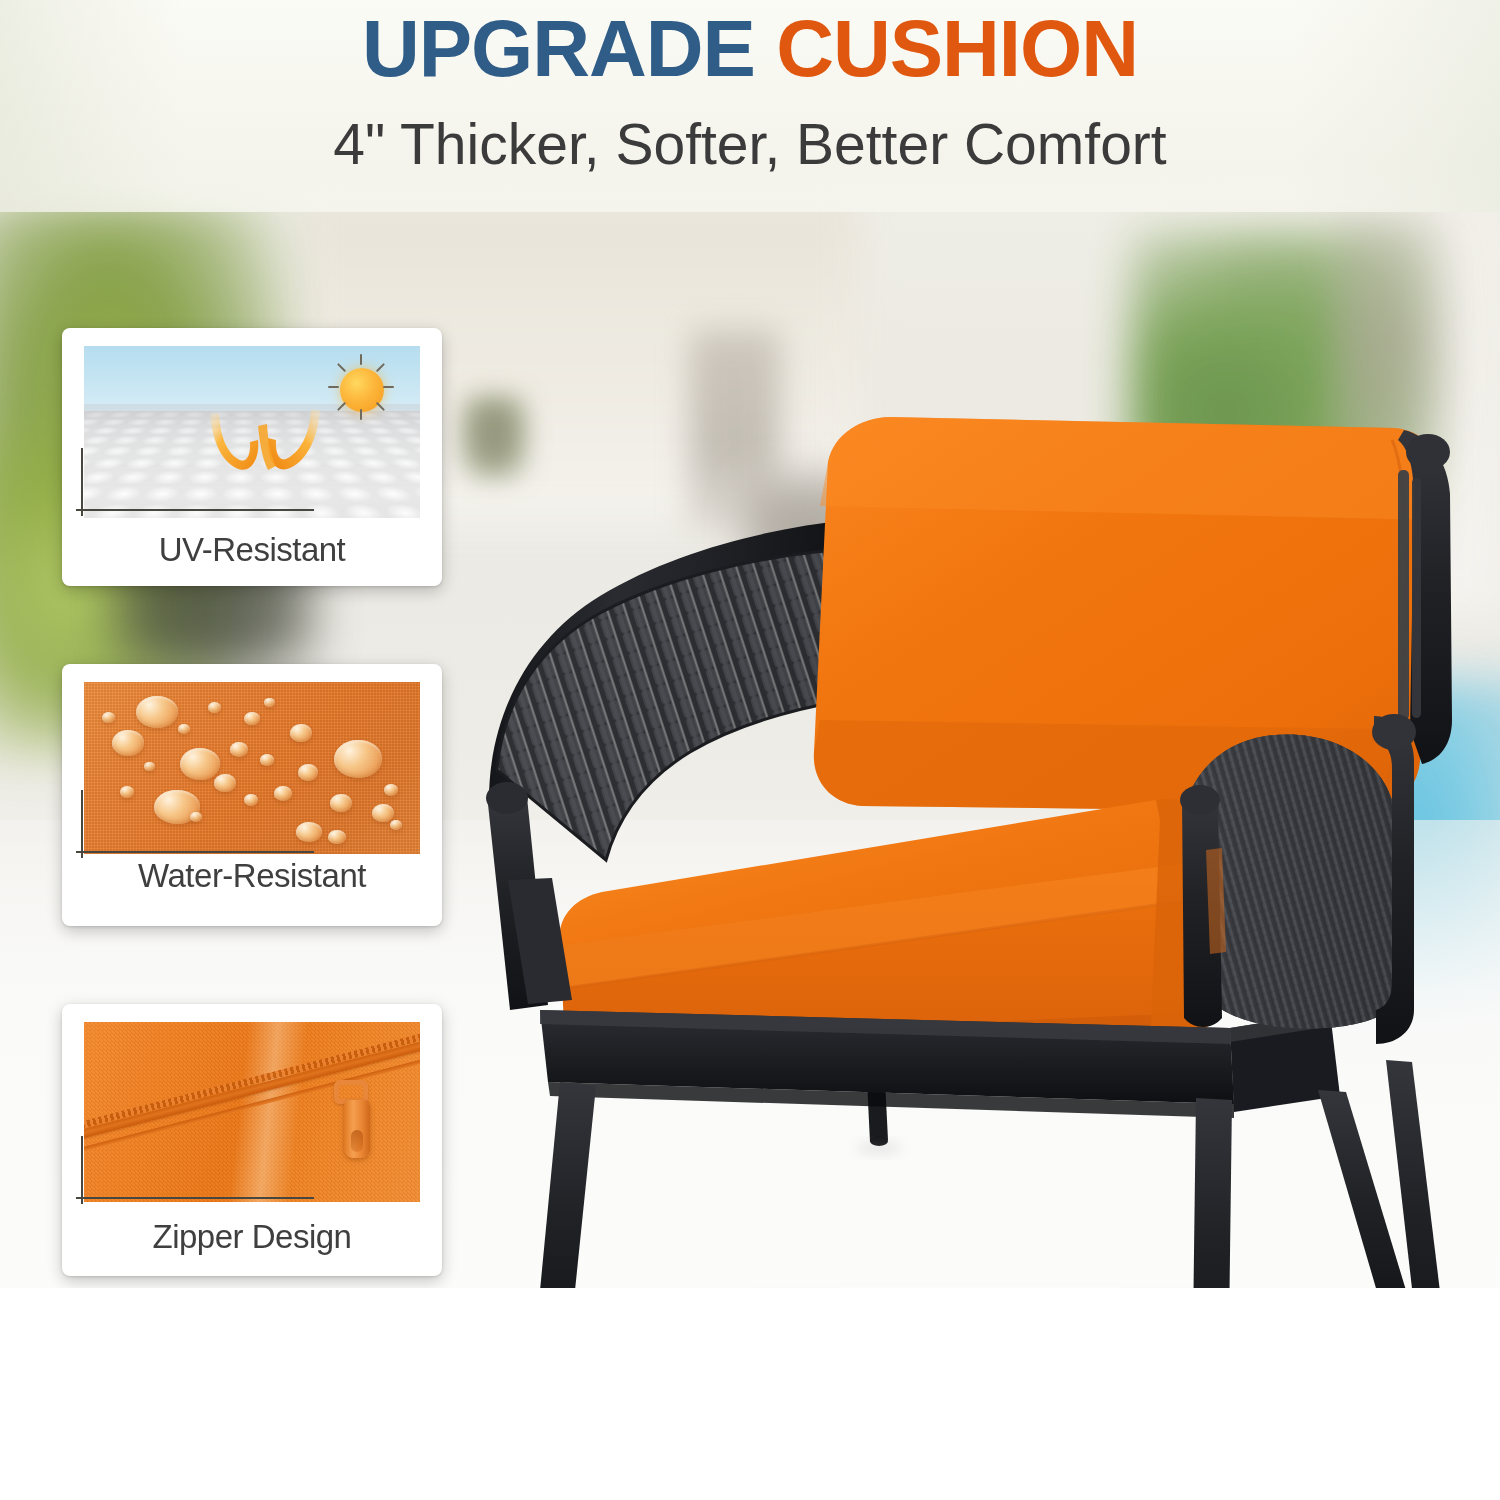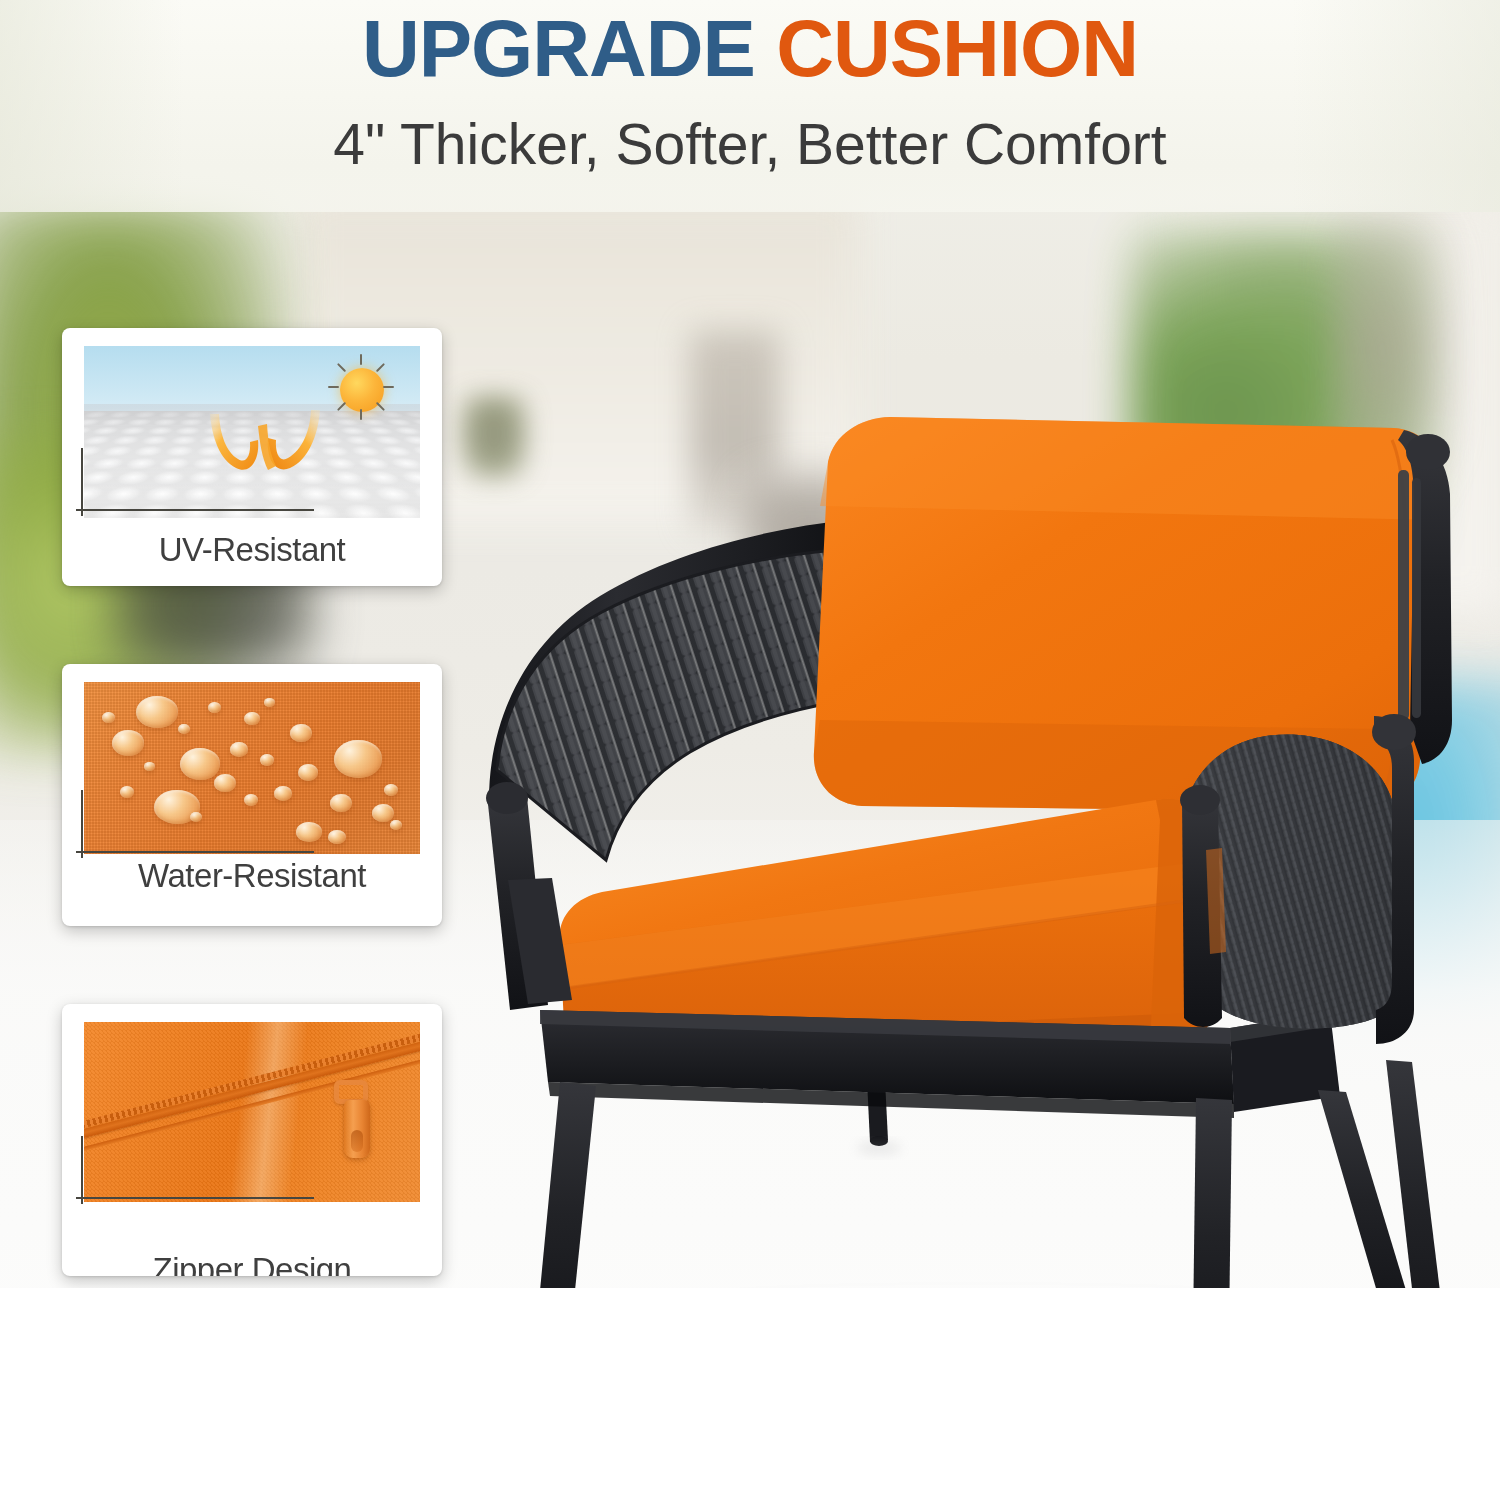--- a/index.html
+++ b/index.html
@@ -191,21 +191,21 @@
     left:0; width:380px;
     text-align:center;
     font-size:33px;
     font-weight:400;
     color:#3f3f3f;
     letter-spacing:-0.5px;
     white-space:nowrap;
   }
   .card-1 .card-label { top:203px; }
   .card-2 .card-label { top:193px; }
-  .card-3 .card-label { top:214px;margin-top:33px; }
+  .card-3 .card-label { top:214px; }
 
   
   .card-axis {
     position:absolute;
     left:14px;
     width:236px;
     height:68px;
     pointer-events:none;
   }
   .card-1 .card-axis { top:120px; }

